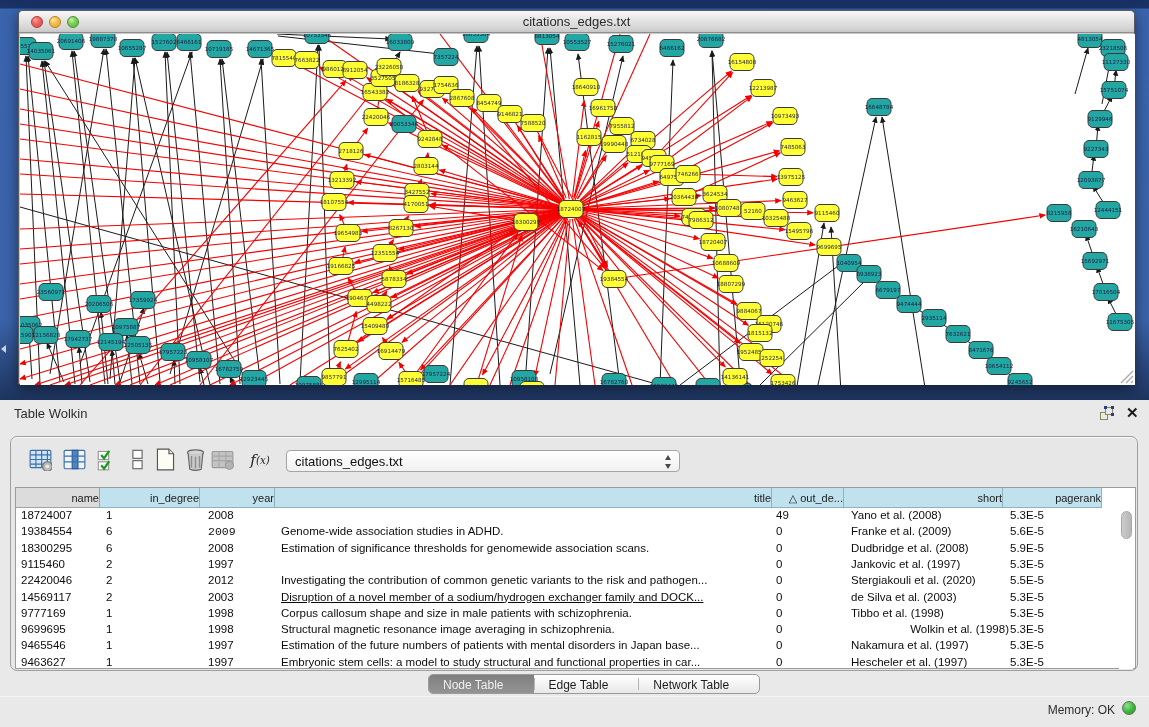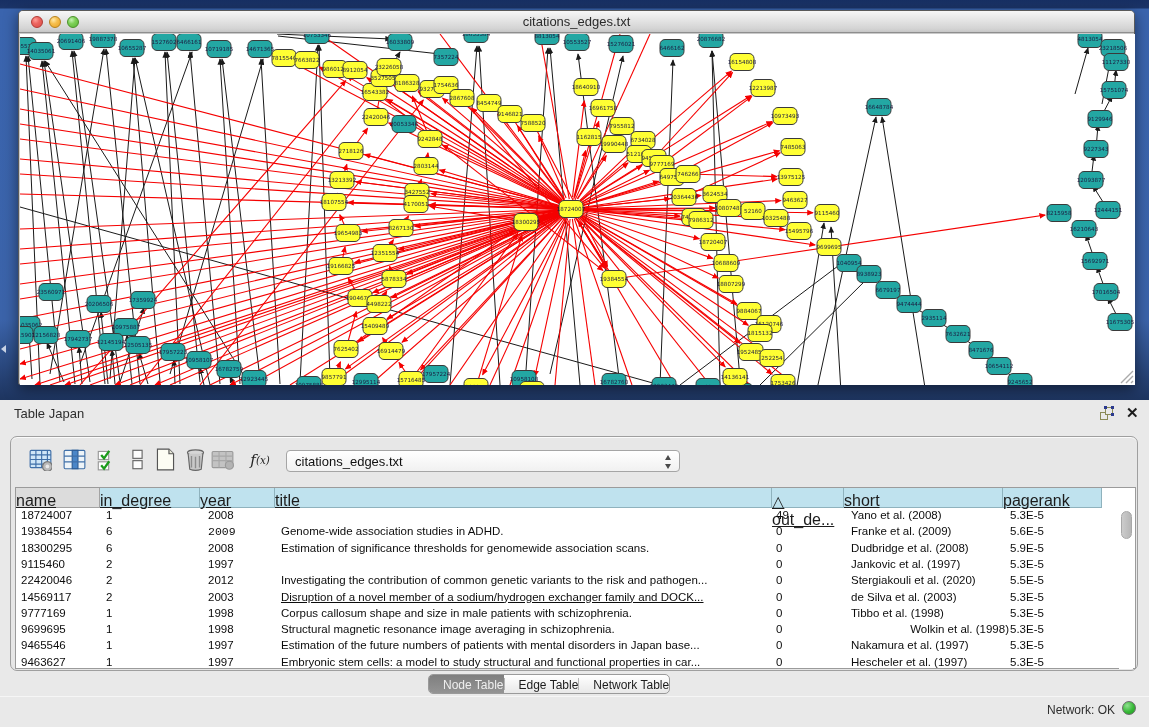--- a/index.html
+++ b/index.html
@@ -37,31 +37,31 @@
   .ticon { position:absolute; top:11px; width:26px; height:26px; }
   #combo { position:absolute; left:275px; top:13px; width:394px; height:22px; background:linear-gradient(180deg,#ffffff,#f1f1f1);
     border:1px solid #a5a5a5; border-radius:4px; font-size:13px; color:#111; padding:3px 0 0 8px; }
   #combo-arrows { position:absolute; right:6px; top:3px; width:9px; height:16px; }
   #combo-arrows .up { position:absolute; left:1px; top:1px; width:0; height:0; border-left:3.5px solid transparent; border-right:3.5px solid transparent; border-bottom:5px solid #4a4a4a; }
   #combo-arrows .dn { position:absolute; left:1px; bottom:1px; width:0; height:0; border-left:3.5px solid transparent; border-right:3.5px solid transparent; border-top:5px solid #4a4a4a; }
 
   #tablewrap { position:absolute; left:4px; top:50px; width:1121px; height:182px; background:#ffffff; border:1px solid #9b9b9b; }
   #thead { position:absolute; left:0; top:0; height:20px; width:100%; }
   .th { position:absolute; top:0; height:20px; background:#bfe2ee; border-right:1px solid #8fb2bd; border-bottom:1px solid #8fb2bd;
-        font-size:16px; color:#1c1c1c; text-align:left; padding-top:4px;text-decoration:underline; }
+        font-size:11px; color:#1c1c1c; text-align:right; padding-top:4px; }
   .th.first { background:#dcdcdc; border-right:1px solid #a3a3a3; border-bottom:1px solid #a3a3a3; }
   #tbody { position:absolute; left:0; top:21px; width:100%; }
   .tr { position:absolute; left:0; width:100%; height:16px; font-size:11.5px; color:#0c0c0c; }
   .td { position:absolute; top:0; white-space:nowrap; overflow:hidden; }
   #vscroll { position:absolute; left:1103px; top:22px; width:14px; height:159px; background:#ffffff; }
   #vthumb { position:absolute; left:1.5px; top:1px; width:11px; height:28px; background:linear-gradient(90deg,#cccccc,#b6b6b6); border:1px solid #a8a8a8; border-radius:6px; }
 
   #tabs { position:absolute; left:428px; top:274px; height:20px; display:flex;
     border:1px solid #9a9a9a; border-radius:5px; overflow:hidden; background:linear-gradient(180deg,#ffffff,#e8e8e8); }
-  .tab { font-size:12px; color:#1c1c1c; padding:3px 0 0 14px; height:20px; }
+  .tab { font-size:12px; color:#1c1c1c; padding:3px 30px 0 14px; height:20px; }
   .tab.sel { background:linear-gradient(180deg,#7f7f7f,#969696); color:#efefef; }
   .tabdiv { width:1px; background:#b5b5b5; margin:3px 0; }
 
   #statusline { position:absolute; left:0; top:296px; width:1149px; height:1px; background:#c9c9c9; border-bottom:1px solid #f6f6f6; }
   #memory { position:absolute; right:34px; top:303px; font-size:12px; color:#2e2e2e; }
   #memdot { position:absolute; right:13px; top:301px; width:14px; height:14px; border-radius:50%;
     background:radial-gradient(circle at 35% 30%, #8fe08f, #37b837 55%, #1f9a1f); border:1px solid #6a6a6a; }
 </style>
 </head>
 <body>
@@ -888,21 +888,21 @@
           </svg>
         <svg width="16" height="16" style="position:absolute;right:1px;bottom:1px;">
           <path d="M15,3 L3,15 M15,8 L8,15 M15,13 L13,15" stroke="#aaa" stroke-width="1.4" fill="none"></path>
         </svg>
       </div>
     </div>
     <div id="sash-arrow"></div>
   </div>
 
   <div id="tablepanel">
-    <div id="tp-title">Table Japan</div>
+    <div id="tp-title">Table Wolkin</div>
     <div id="float-icon">
       <div class="sq1"></div>
         <div class="sq2"></div>
         <div class="d1"></div>
         <div class="d2"></div>
         <div class="d3"></div>
     </div>
     <div id="close-x">✕</div>
 
     <div id="tp-panel">
@@ -1060,16 +1060,16 @@
     </div>
 
     <div id="tabs">
         <div class="tab sel">Node Table</div>
         <div class="tabdiv"></div>
         <div class="tab">Edge Table</div>
         <div class="tabdiv"></div>
         <div class="tab">Network Table</div>
       </div>
     <div id="statusline"></div>
-    <div id="memory">Network: OK</div>
+    <div id="memory">Memory: OK</div>
     <div id="memdot"></div>
   </div>
 </div>
 
 </body></html>

